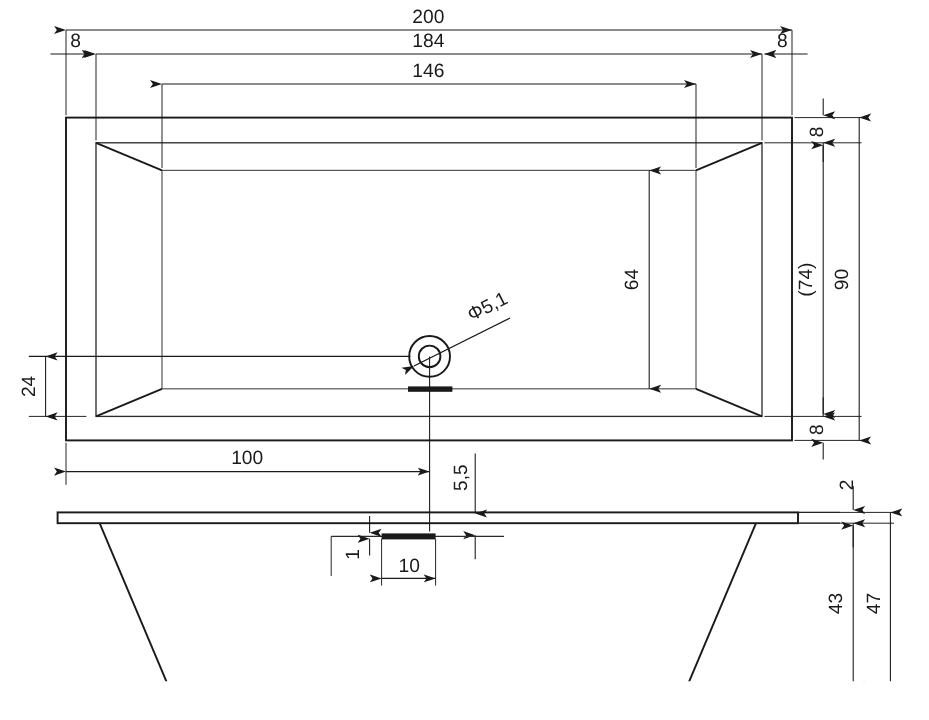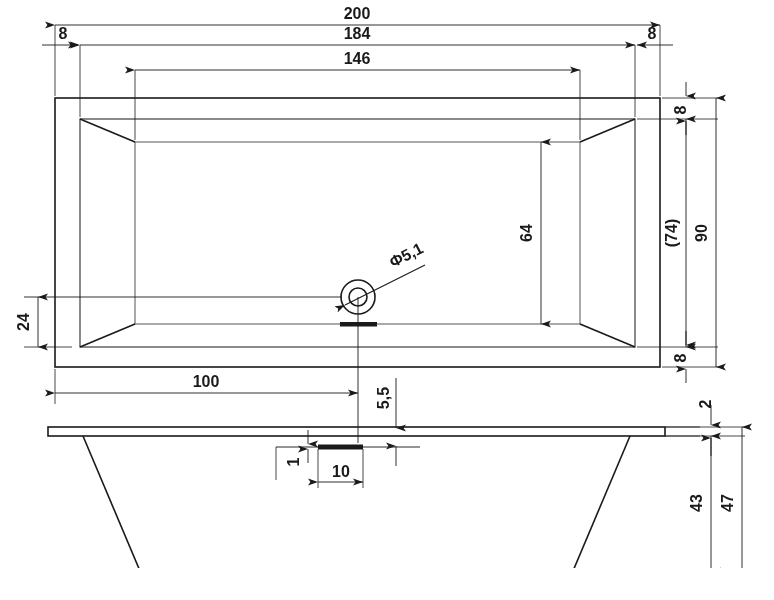--- a/index.html
+++ b/index.html
@@ -10,21 +10,20 @@
   }
   body {
     font-family: "Liberation Sans", sans-serif;
   }
   #drawing-root {
     position: relative;
     width: 774px;
     height: 568px;
     background: #ffffff;
     overflow: hidden;
-    font-weight: bold;
   }
   svg#cad {
     display: block;
     width: 774px;
     height: 600px;
   }
   .obj      { fill: none; stroke: #1a1a1a; stroke-width: 1.6; }
   .obj-thin { fill: none; stroke: #2b2b2b; stroke-width: 1.1; }
   .obj-light{ fill: none; stroke: #555; stroke-width: 1.0; }
   .dim      { fill: none; stroke: #1a1a1a; stroke-width: 0.9; }

